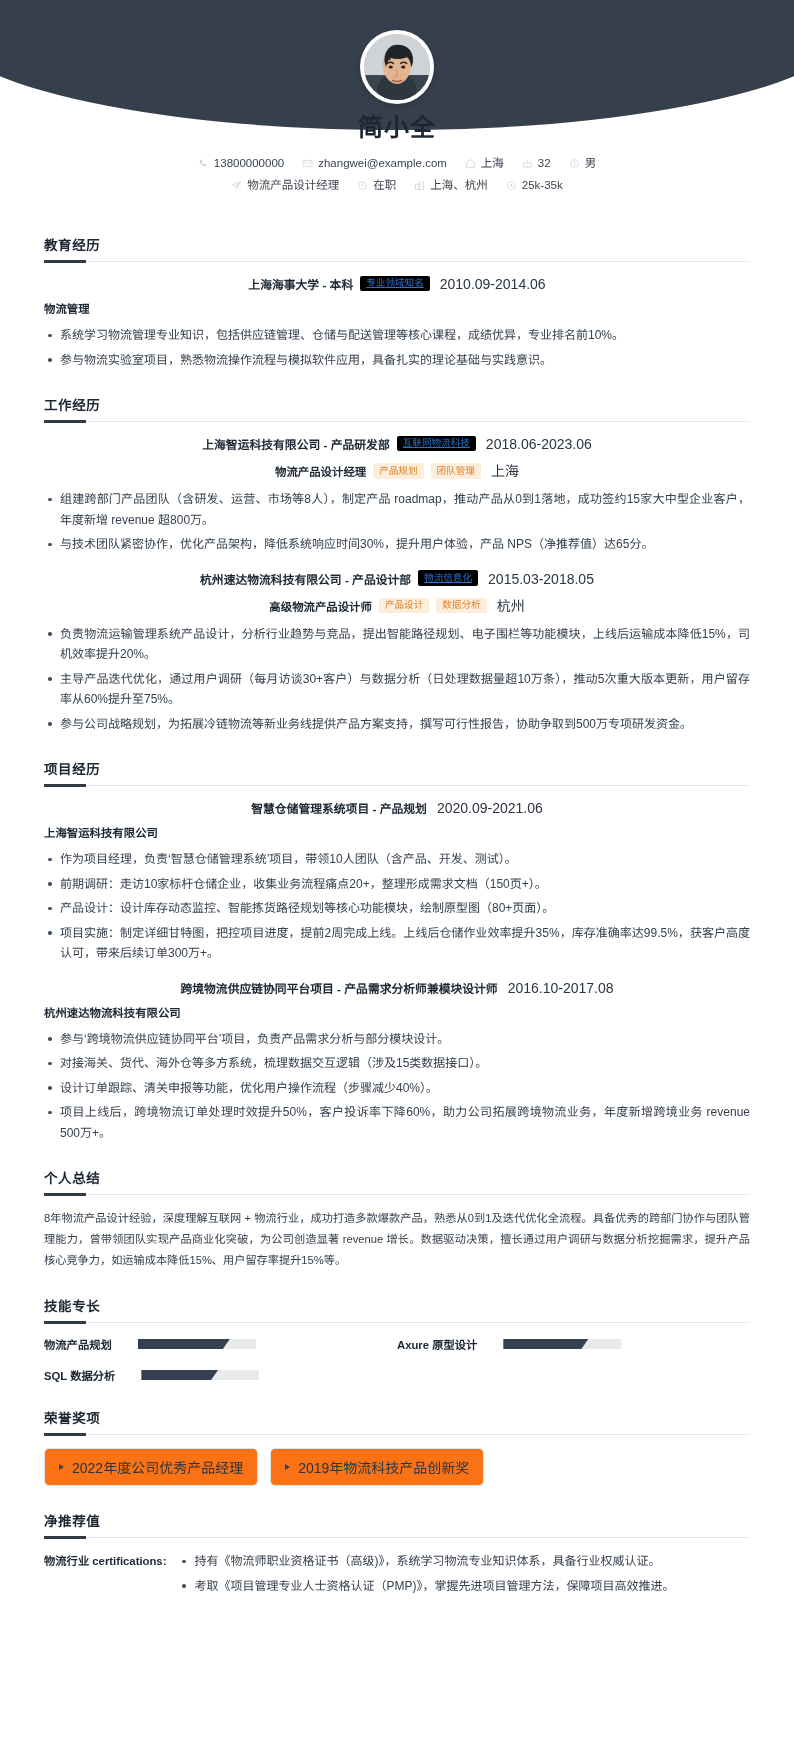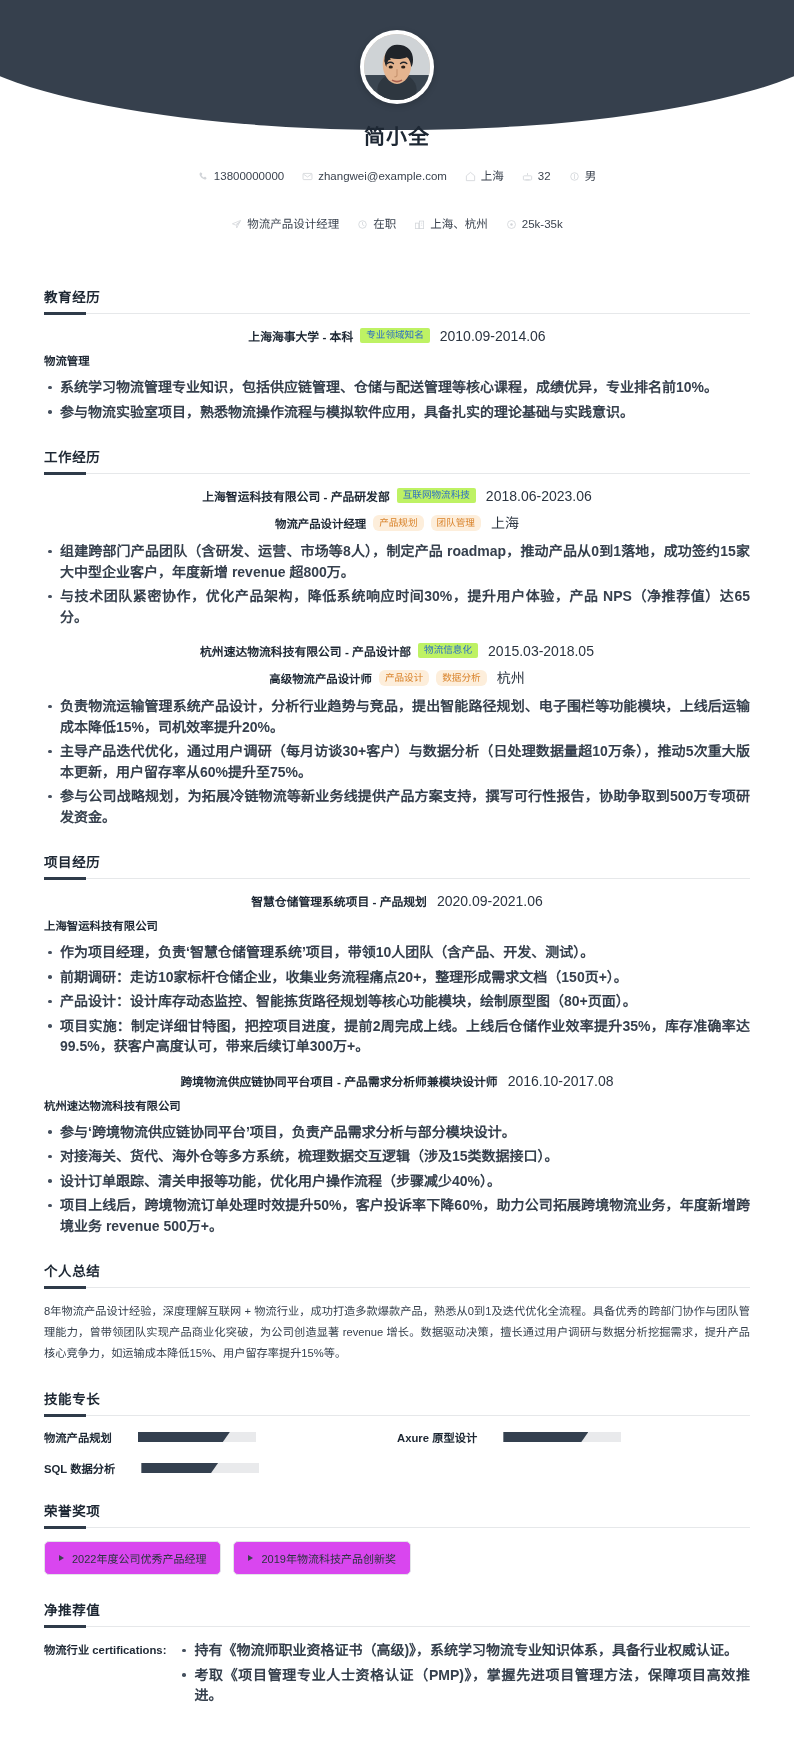--- a/index.html
+++ b/index.html
@@ -45,25 +45,25 @@
     width: 100%;
     height: 100%;
     border-radius: 50%;
     overflow: hidden;
     background: #d9c3ad;
     position: relative;
   }
   .avatar svg { display: block; width: 100%; height: 100%; }
   .name {
     position: absolute;
-    top: 120px;
+    top: 107px;
     left: 0;
     width: 100%;
     text-align: center;
-    font-size: 21px;
+    font-size: 25px;
     font-weight: 700;
     color: #1d2733;
     letter-spacing: 1px;
     z-index: 3;
   }
 
   
   .contact-rows { padding-top: 4px; padding-bottom: 14px; }
   .contact-row {
     display: flex;
@@ -71,21 +71,21 @@
     align-items: center;
     flex-wrap: wrap;
     gap: 0px;
     font-size: 11.5px;
     color: #3b434f;
     line-height: 22px;
   }
   .contact-item {
     display: inline-flex;
     align-items: center;
-    margin: 13px 9px;
+    margin: 0 9px;
     white-space: nowrap;
   }
   .contact-item .ci {
     display: inline-block;
     width: 11px;
     height: 11px;
     margin-right: 5px;
     opacity: .45;
     flex: 0 0 auto;
   }
@@ -132,33 +132,32 @@
 
   .tag {
     display: inline-block;
     font-size: 9.6px;
     font-weight: 400;
     padding: 1.5px 6px;
     border-radius: 2px;
     line-height: 1.35;
     white-space: nowrap;
   }
-  .tag-blue  { background: #bef264; color: #2f6fc4; }
-  .tag-amber { background: #fdeedb; color: #d9832b; border-radius: 6px; }
+  .tag-blue  { background: #000000; color: #2f6fc4; text-decoration: underline; }
+  .tag-amber { background: #fdeedb; color: #d9832b; }
 
   ul.bullets { list-style: none; margin: 9px 0 0 0; padding: 0; }
   ul.bullets li {
     position: relative;
     padding-left: 16px;
-    font-size: 14px;
+    font-size: 12px;
     line-height: 20.5px;
     color: #36404d;
     margin-bottom: 4px;
     text-align: justify;
-    font-weight: bold;
   }
   ul.bullets li::before {
     content: "";
     position: absolute;
     left: 4px; top: 8.5px;
     width: 3.5px; height: 3.5px;
     background: #45505e;
     border-radius: 50%;
   }
 
@@ -205,23 +204,23 @@
 
   
   .awards { display: flex; flex-wrap: wrap; gap: 12px; }
   .award {
     display: inline-flex;
     align-items: center;
     gap: 8px;
     border: 1px solid #e2e4e7;
     border-radius: 5px;
     padding: 8px 14px;
-    font-size: 11px;
+    font-size: 14px;
     color: #2b3440;
-    background: #d946ef;
+    background: #f97316;
   }
   .award .tri {
     width: 0; height: 0;
     border-left: 5px solid #3b434f;
     border-top: 3.5px solid transparent;
     border-bottom: 3.5px solid transparent;
   }
 
   
   .other-row { display: flex; align-items: flex-start; gap: 12px; }

